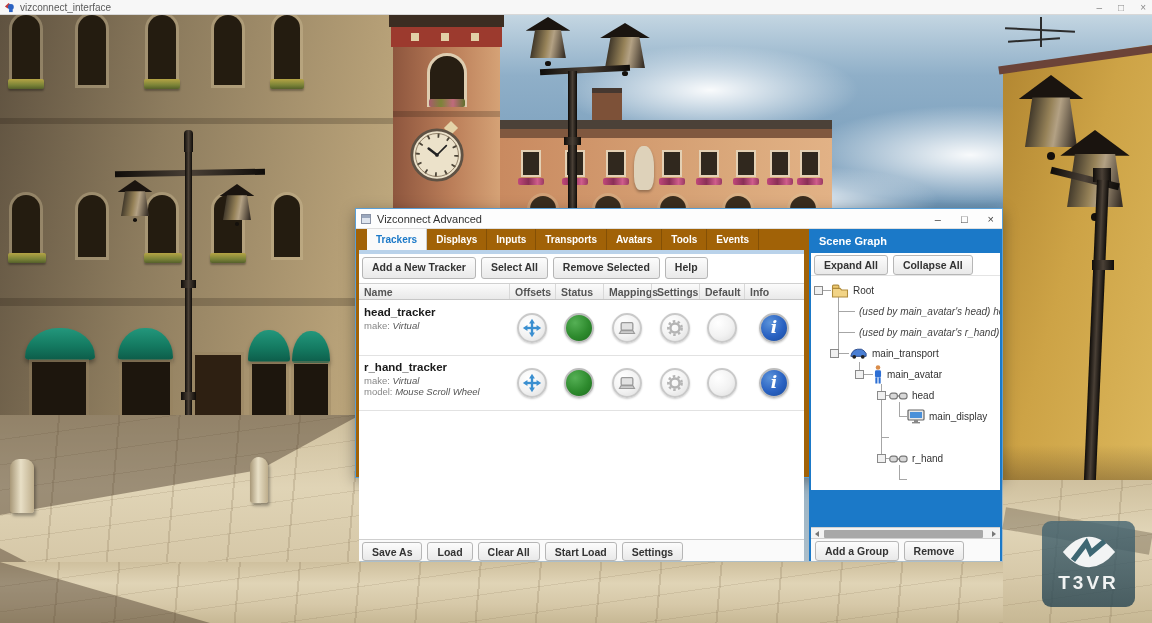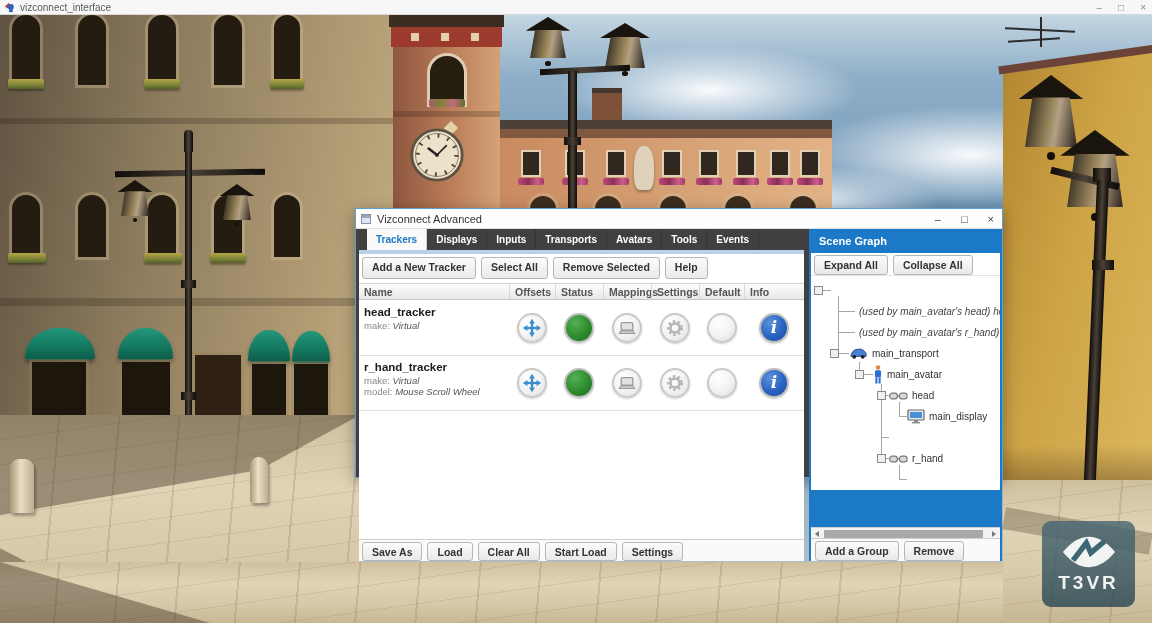--- a/index.html
+++ b/index.html
@@ -86,21 +86,21 @@
   .ground .joints { position:absolute; inset:0;
     background:
       repeating-linear-gradient(95deg, transparent 0 58px, rgba(120,100,70,.20) 58px 60px),
       repeating-linear-gradient(172deg, transparent 0 24px, rgba(120,100,70,.14) 24px 25px); }
   .shadow-wedge { position:absolute; background:rgba(62,46,30,.42); }
   .bollard { position:absolute; background:linear-gradient(90deg,#a89878,#e8dfc6 45%,#beae8c);
     border-radius:9px 9px 3px 3px; box-shadow:2px 3px 3px rgba(0,0,0,.3); }
 
   
   .dialog { position:absolute; left:355px; top:208px; width:648px; height:270px;
-    background:#404040; border:1px solid #5a9fd6; z-index:20; box-shadow:0 4px 14px rgba(0,0,0,.35); }
+    background:#a16207; border:1px solid #5a9fd6; z-index:20; box-shadow:0 4px 14px rgba(0,0,0,.35); }
   .dlg-titlebar { position:absolute; left:0; top:0; width:100%; height:20px; background:#fdfdfd;
     display:flex; align-items:center; border-bottom:1px solid #e0e0e0; }
   .dlg-icon { width:10px; height:10px; margin:0 6px 0 5px; border:1px solid #8a93a6; background:#dfe5ee; position:relative; }
   .dlg-icon::before { content:""; position:absolute; left:0; top:0; width:100%; height:3px; background:#9aa7bd; }
   .dlg-title { font-size:11px; color:#333; }
   .dlg-controls { position:absolute; right:8px; top:0; height:20px; display:flex; gap:20px; align-items:center; }
   .dlg-ctl { font-size:11px; color:#444; line-height:20px; cursor:default; }
 
   .tabs { position:absolute; left:11px; top:20px; height:21px; display:flex; }
   .tab { padding:0 9px; line-height:21px; font-size:10px; font-weight:bold; color:#fff;
@@ -515,20 +515,27 @@
       <div class="gl" style="left:70px;top:119px;width:8px;height:1px;"></div>
       <div class="xb" style="left:66px;top:115px;"></div>
       <div class="gl" style="left:70px;top:161px;width:8px;height:1px;"></div>
       <div class="gl" style="left:70px;top:182px;width:8px;height:1px;"></div>
       <div class="xb" style="left:66px;top:178px;"></div>
       <div class="gl" style="left:88px;top:126px;width:1px;height:14px;"></div>
       <div class="gl" style="left:88px;top:140px;width:8px;height:1px;"></div>
       <div class="gl" style="left:88px;top:189px;width:1px;height:14px;"></div>
       <div class="gl" style="left:88px;top:203px;width:8px;height:1px;"></div>
 
+      <div class="sg-row" style="top:4px;padding-left:20px;">
+        <svg width="18" height="15" viewBox="0 0 16 14">
+          <rect x="1" y="2" width="6" height="4" rx="1" fill="#eec96f" stroke="#b08c3c" stroke-width="1"></rect>
+          <path d="M1,5 L8,5 L9.5,6.5 L15,6.5 L15,13 L1,13 Z" fill="#f2d486" stroke="#b08c3c" stroke-width="1"></path>
+        </svg>
+        <span class="sg-label">Root</span>
+      </div>
       <div class="sg-row" style="top:25px;padding-left:44px;">
         <svg width="17" height="17" viewBox="0 0 16 16">
           <circle cx="8" cy="8" r="6" fill="none" stroke="#445" stroke-width="1.2"></circle>
           <ellipse cx="8" cy="8" rx="6" ry="2.4" fill="none" stroke="#3a8a3a" stroke-width="1"></ellipse>
           <ellipse cx="8" cy="8" rx="2.4" ry="6" fill="none" stroke="#c23a3a" stroke-width="1"></ellipse>
           <line x1="2" y1="8" x2="14" y2="8" stroke="#3a62c2" stroke-width="1"></line>
         </svg>
         <span class="sg-label note">(used by main_avatar's head) head_track</span>
       </div>
       <div class="sg-row" style="top:46px;padding-left:44px;">

